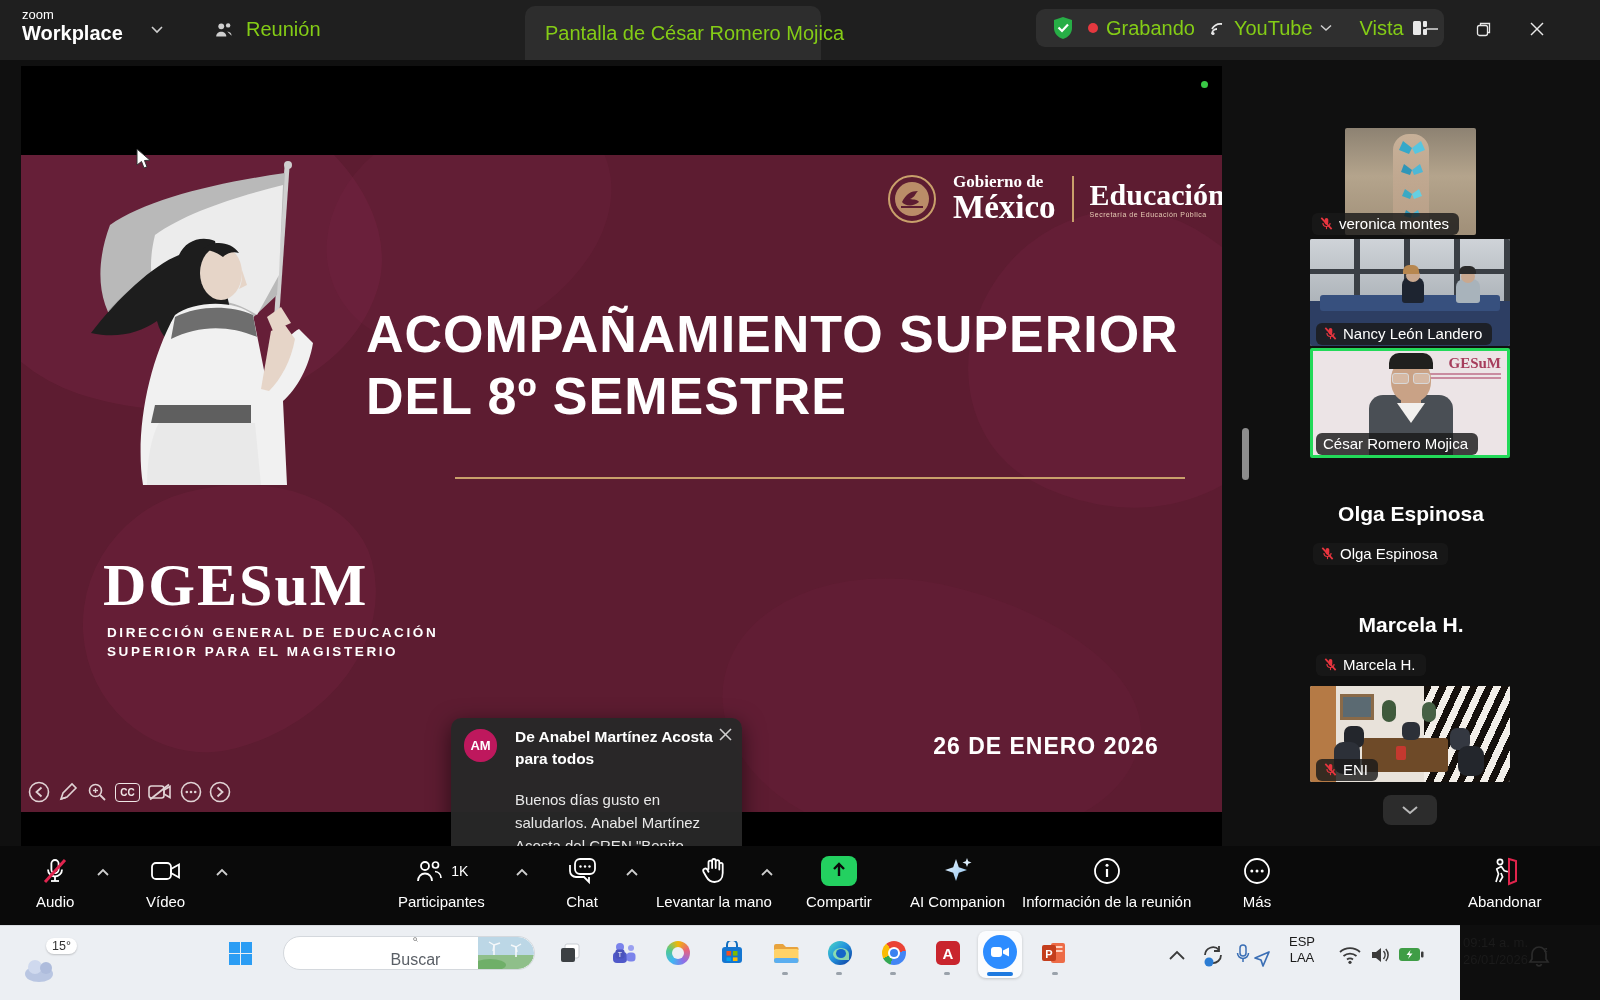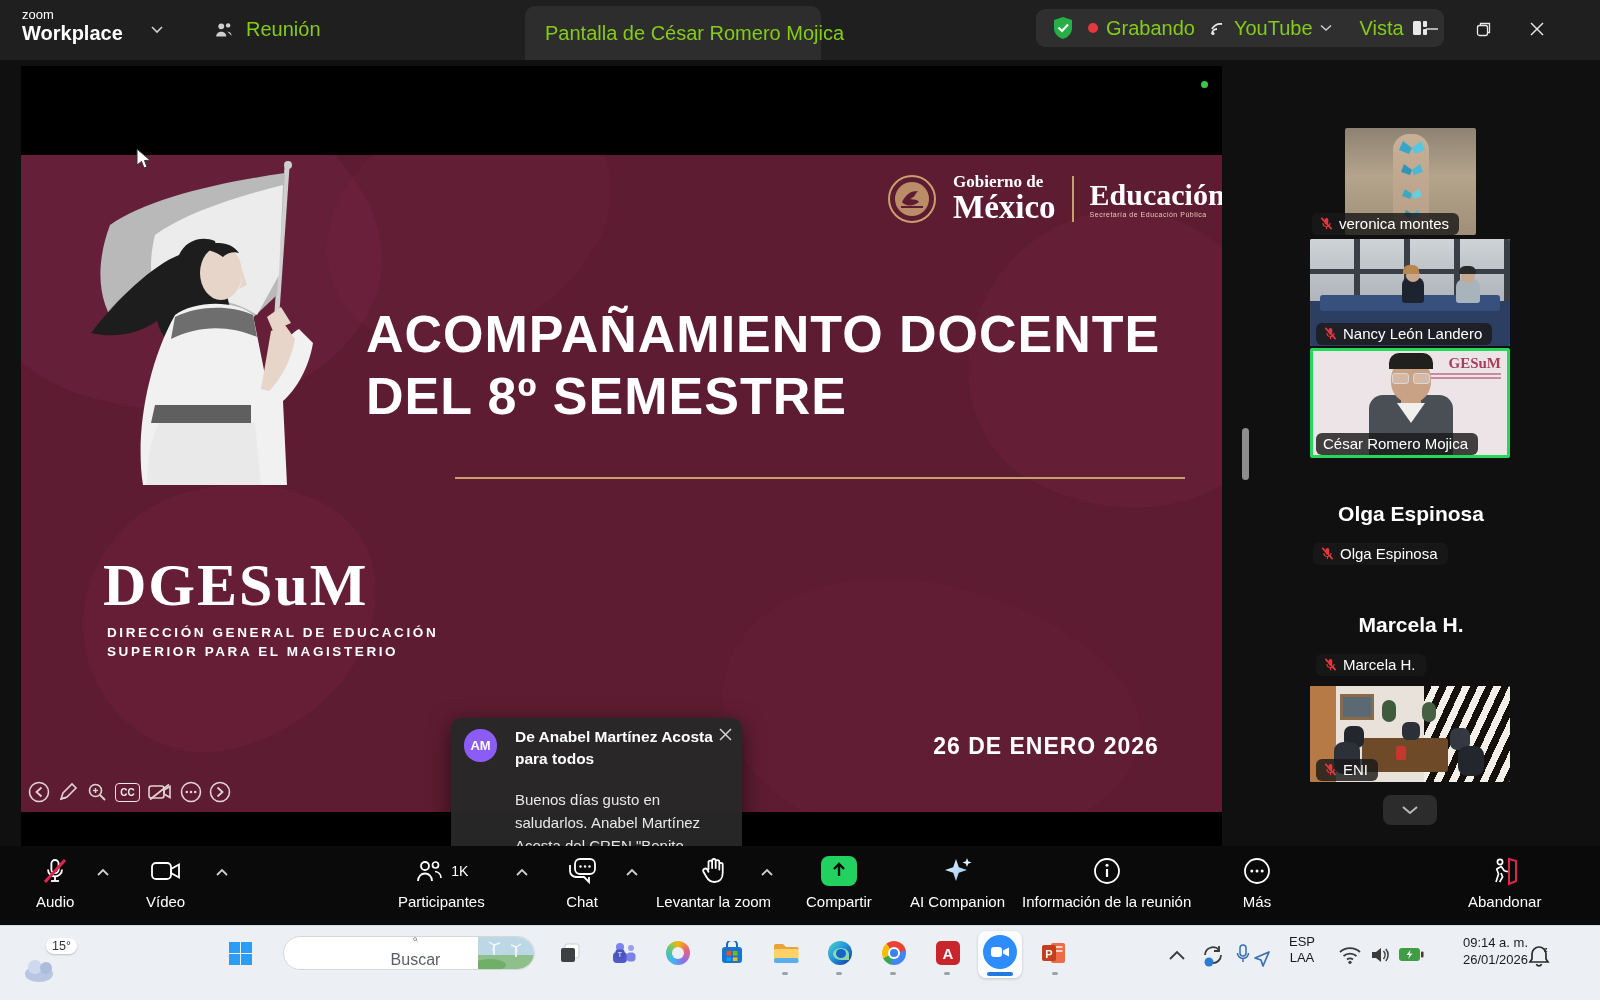--- a/index.html
+++ b/index.html
@@ -24,37 +24,37 @@
   #gold-rule{position:absolute;left:434px;top:322px;width:730px;height:2px;background:#c9a06b;}
   #dgesum{position:absolute;left:82px;top:396px;color:#fff;font-family:"Liberation Serif",serif;font-weight:bold;font-size:60px;letter-spacing:2px;}
   .org-line{color:#fff;font-size:13.5px;font-weight:bold;letter-spacing:2.6px;line-height:19px;}
   #slide-date{position:absolute;left:880px;top:578px;width:290px;text-align:center;color:#fff;font-weight:bold;font-size:23px;letter-spacing:1px;}
   .anno-ic{width:22px;height:22px;opacity:.9;}
   #anno-bar{position:absolute;left:7px;top:626px;display:flex;gap:7px;align-items:center;}
 
   
   #chat-popup{position:absolute;left:451px;top:658px;width:291px;height:192px;background:rgba(40,40,40,.96);border-radius:10px;box-shadow:0 6px 22px rgba(0,0,0,.55);}
   #chat-popup:after{content:"";position:absolute;left:132px;bottom:-11px;border:11px solid transparent;border-top-color:rgba(40,40,40,.96);border-bottom:none;}
-  #chat-av{position:absolute;left:13px;top:11px;width:33px;height:33px;border-radius:16px;background:#8b5cf6;color:#fff;font-size:13px;font-weight:bold;display:flex;align-items:center;justify-content:center;}
+  #chat-av{position:absolute;left:13px;top:11px;width:33px;height:33px;border-radius:16px;background:#be185d;color:#fff;font-size:13px;font-weight:bold;display:flex;align-items:center;justify-content:center;}
   #chat-title{position:absolute;left:64px;top:8px;width:218px;color:#fff;font-size:15.5px;font-weight:bold;line-height:22px;}
   #chat-msg{position:absolute;left:64px;top:70px;width:204px;color:#e8e8e8;font-size:15px;line-height:23px;}
 
   
   .vid-tile{position:absolute;overflow:hidden;border-radius:2px;}
   .name-pill{position:absolute;display:inline-flex;align-items:center;gap:5px;background:rgba(26,26,26,.82);border-radius:6px;padding:2px 10px 3px 7px;font-size:15px;color:#fff;white-space:nowrap;z-index:5;}
   .bigname{position:absolute;left:1222px;width:378px;text-align:center;color:#fff;font-weight:bold;font-size:21px;}
 
   
   #zoom-toolbar{position:absolute;left:0;top:846px;width:1600px;height:79px;background:#0a0a0a;}
   .tool{position:absolute;top:10px;display:flex;flex-direction:column;align-items:center;gap:7px;}
   .tool-label{color:#fff;font-size:15px;white-space:nowrap;}
   .chev-up{position:absolute;top:22px;width:14px;height:9px;}
 
   
-  #taskbar{position:absolute;left:0;top:925px;width:1600px;height:75px;background:#eceff3;border-top:1px solid #d9dce1;}
+  #taskbar{position:absolute;left:0;top:925px;width:1460px;height:75px;background:#eceff3;border-top:1px solid #d9dce1;}
   .tk-ic{position:absolute;top:13px;width:28px;height:28px;display:flex;align-items:center;justify-content:center;}
   .run-dot{position:absolute;top:46px;width:6px;height:3px;border-radius:2px;background:#9aa2ab;}
   #search-pill{position:absolute;left:283px;top:10px;width:252px;height:34px;background:#fff;border:1px solid #d4d8dd;border-radius:17px;display:flex;align-items:center;padding-left:13px;gap:9px;overflow:hidden;flex-direction:column;}
   .tray-ic{position:absolute;top:15px;}
   #clock{position:absolute;left:1428px;top:8px;width:100px;text-align:right;font-size:13px;line-height:17px;color:#1b1b1b;}
   #lang{position:absolute;left:1282px;top:8px;width:40px;text-align:center;font-size:13px;line-height:16px;color:#1b1b1b;}
 </style>
 </head>
 <body>
 
@@ -184,21 +184,21 @@
           <path d="M176 96 c10 -12 30 -10 38 2 c-6 -2 -12 0 -16 4 c-8 -6 -16 -8 -22 -6z" fill="#1d1d1d"></path>
           <path d="M150 160 c18 -14 60 -16 78 0 l12 60 c8 -18 22 -40 34 -46 l14 14 c-4 24 -16 46 -30 58 l4 84 H118 c-8 -50 4 -120 32 -170z" fill="#f1f1f1"></path>
           <path d="M150 162 c24 -12 56 -12 78 -2 l4 22 c-28 -12 -58 -12 -86 2z" fill="#6e6e6e"></path>
           <path d="M236 234 l10 -58 14 -6 10 14 c-4 22 -14 40 -26 52z" fill="#e6d5c8"></path>
           <path d="M248 176 l-6 -14 14 -10 10 16z" fill="#e6d5c8"></path>
           <path d="M130 250 h96 v18 h-100z" fill="#5f5f5f"></path>
           <path d="M122 330 c0 -30 6 -52 12 -62 h96 l6 62z" fill="#e9e9e9"></path>
         </svg>
 
         <div id="slide-title">
-          <div>ACOMPAÑAMIENTO DOCENTE</div>
+          <div>ACOMPAÑAMIENTO SUPERIOR</div>
           <div>DEL 8º SEMESTRE</div>
         </div>
 
         <div id="gold-rule"></div>
 
         <div id="dgesum">DGESuM</div>
         <div class="abs" style="left:86px;top:468px;">
           <div class="org-line">DIRECCIÓN GENERAL DE EDUCACIÓN</div>
           <div class="org-line">SUPERIOR PARA EL MAGISTERIO</div>
         </div>
@@ -428,21 +428,21 @@
       <span class="tool-label">Chat</span>
     </div>
     <svg class="chev-up" style="left:625px;" viewBox="0 0 14 9">
         <polyline points="2,7 7,2 12,7" fill="none" stroke="#cfcfcf" stroke-width="1.8"></polyline>
       </svg>
 
     <div class="tool" style="left:656px;">
       <svg width="30" height="30" viewBox="0 0 30 30">
         <path d="M9.5 13V6.5a1.8 1.8 0 0 1 3.6 0V12 M13.1 11.5V4.8a1.8 1.8 0 0 1 3.6 0V12 M16.7 11.5V6a1.8 1.8 0 0 1 3.6 0v7 M20.3 13.5V8.5a1.7 1.7 0 0 1 3.4 0V17c0 5.5-3.2 9-8.2 9-4 0-6.3-1.7-8.3-5.5L4.6 16c-.7-1.3-.3-2.6.8-3.2 1-.5 2.3-.2 3 1l1.1 2" fill="none" stroke="#fff" stroke-width="1.8" stroke-linecap="round"></path>
       </svg>
-      <span class="tool-label">Levantar la zoom</span>
+      <span class="tool-label">Levantar la mano</span>
     </div>
     <svg class="chev-up" style="left:760px;" viewBox="0 0 14 9">
         <polyline points="2,7 7,2 12,7" fill="none" stroke="#cfcfcf" stroke-width="1.8"></polyline>
       </svg>
 
     <div class="tool" style="left:806px;">
       <div style="width:36px;height:30px;background:#23d160;border-radius:8px;display:flex;align-items:center;justify-content:center;">
         <svg width="16" height="18" viewBox="0 0 16 18">
             <path d="M8 2v12" stroke="#0b0b0b" stroke-width="2.4"></path>
             <path d="M3 7l5-5 5 5" fill="none" stroke="#0b0b0b" stroke-width="2.4"></path>

